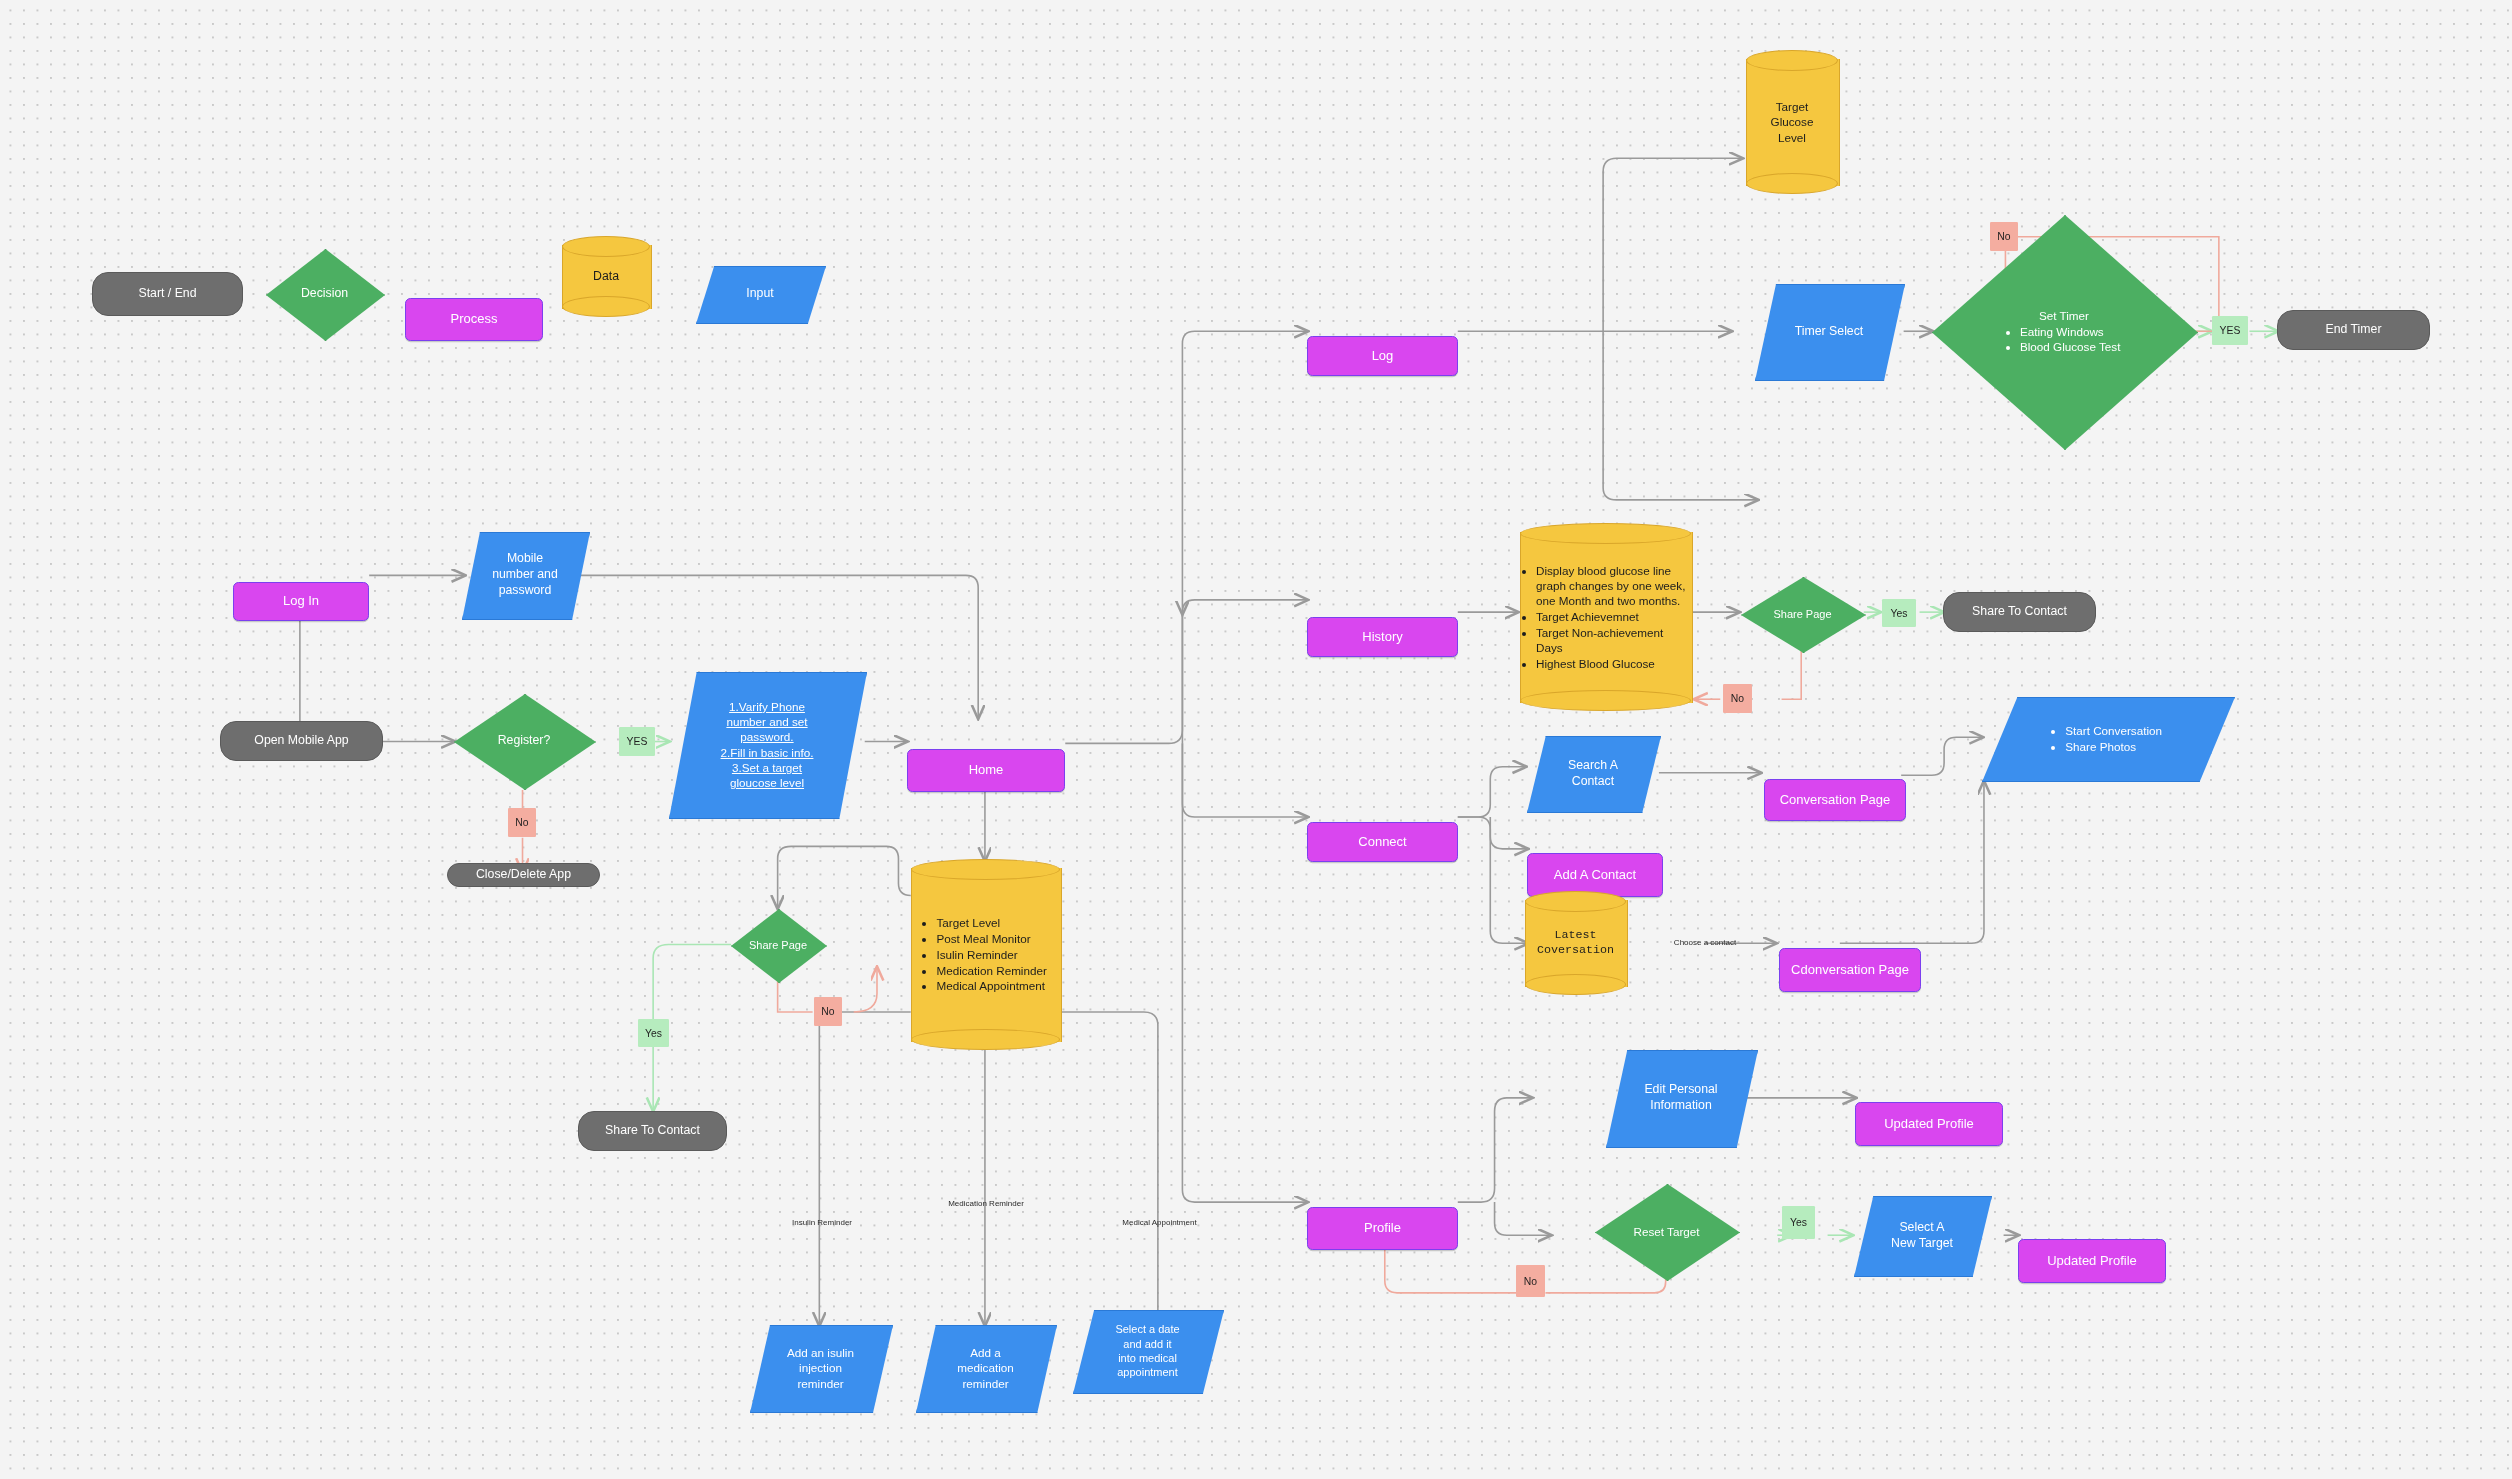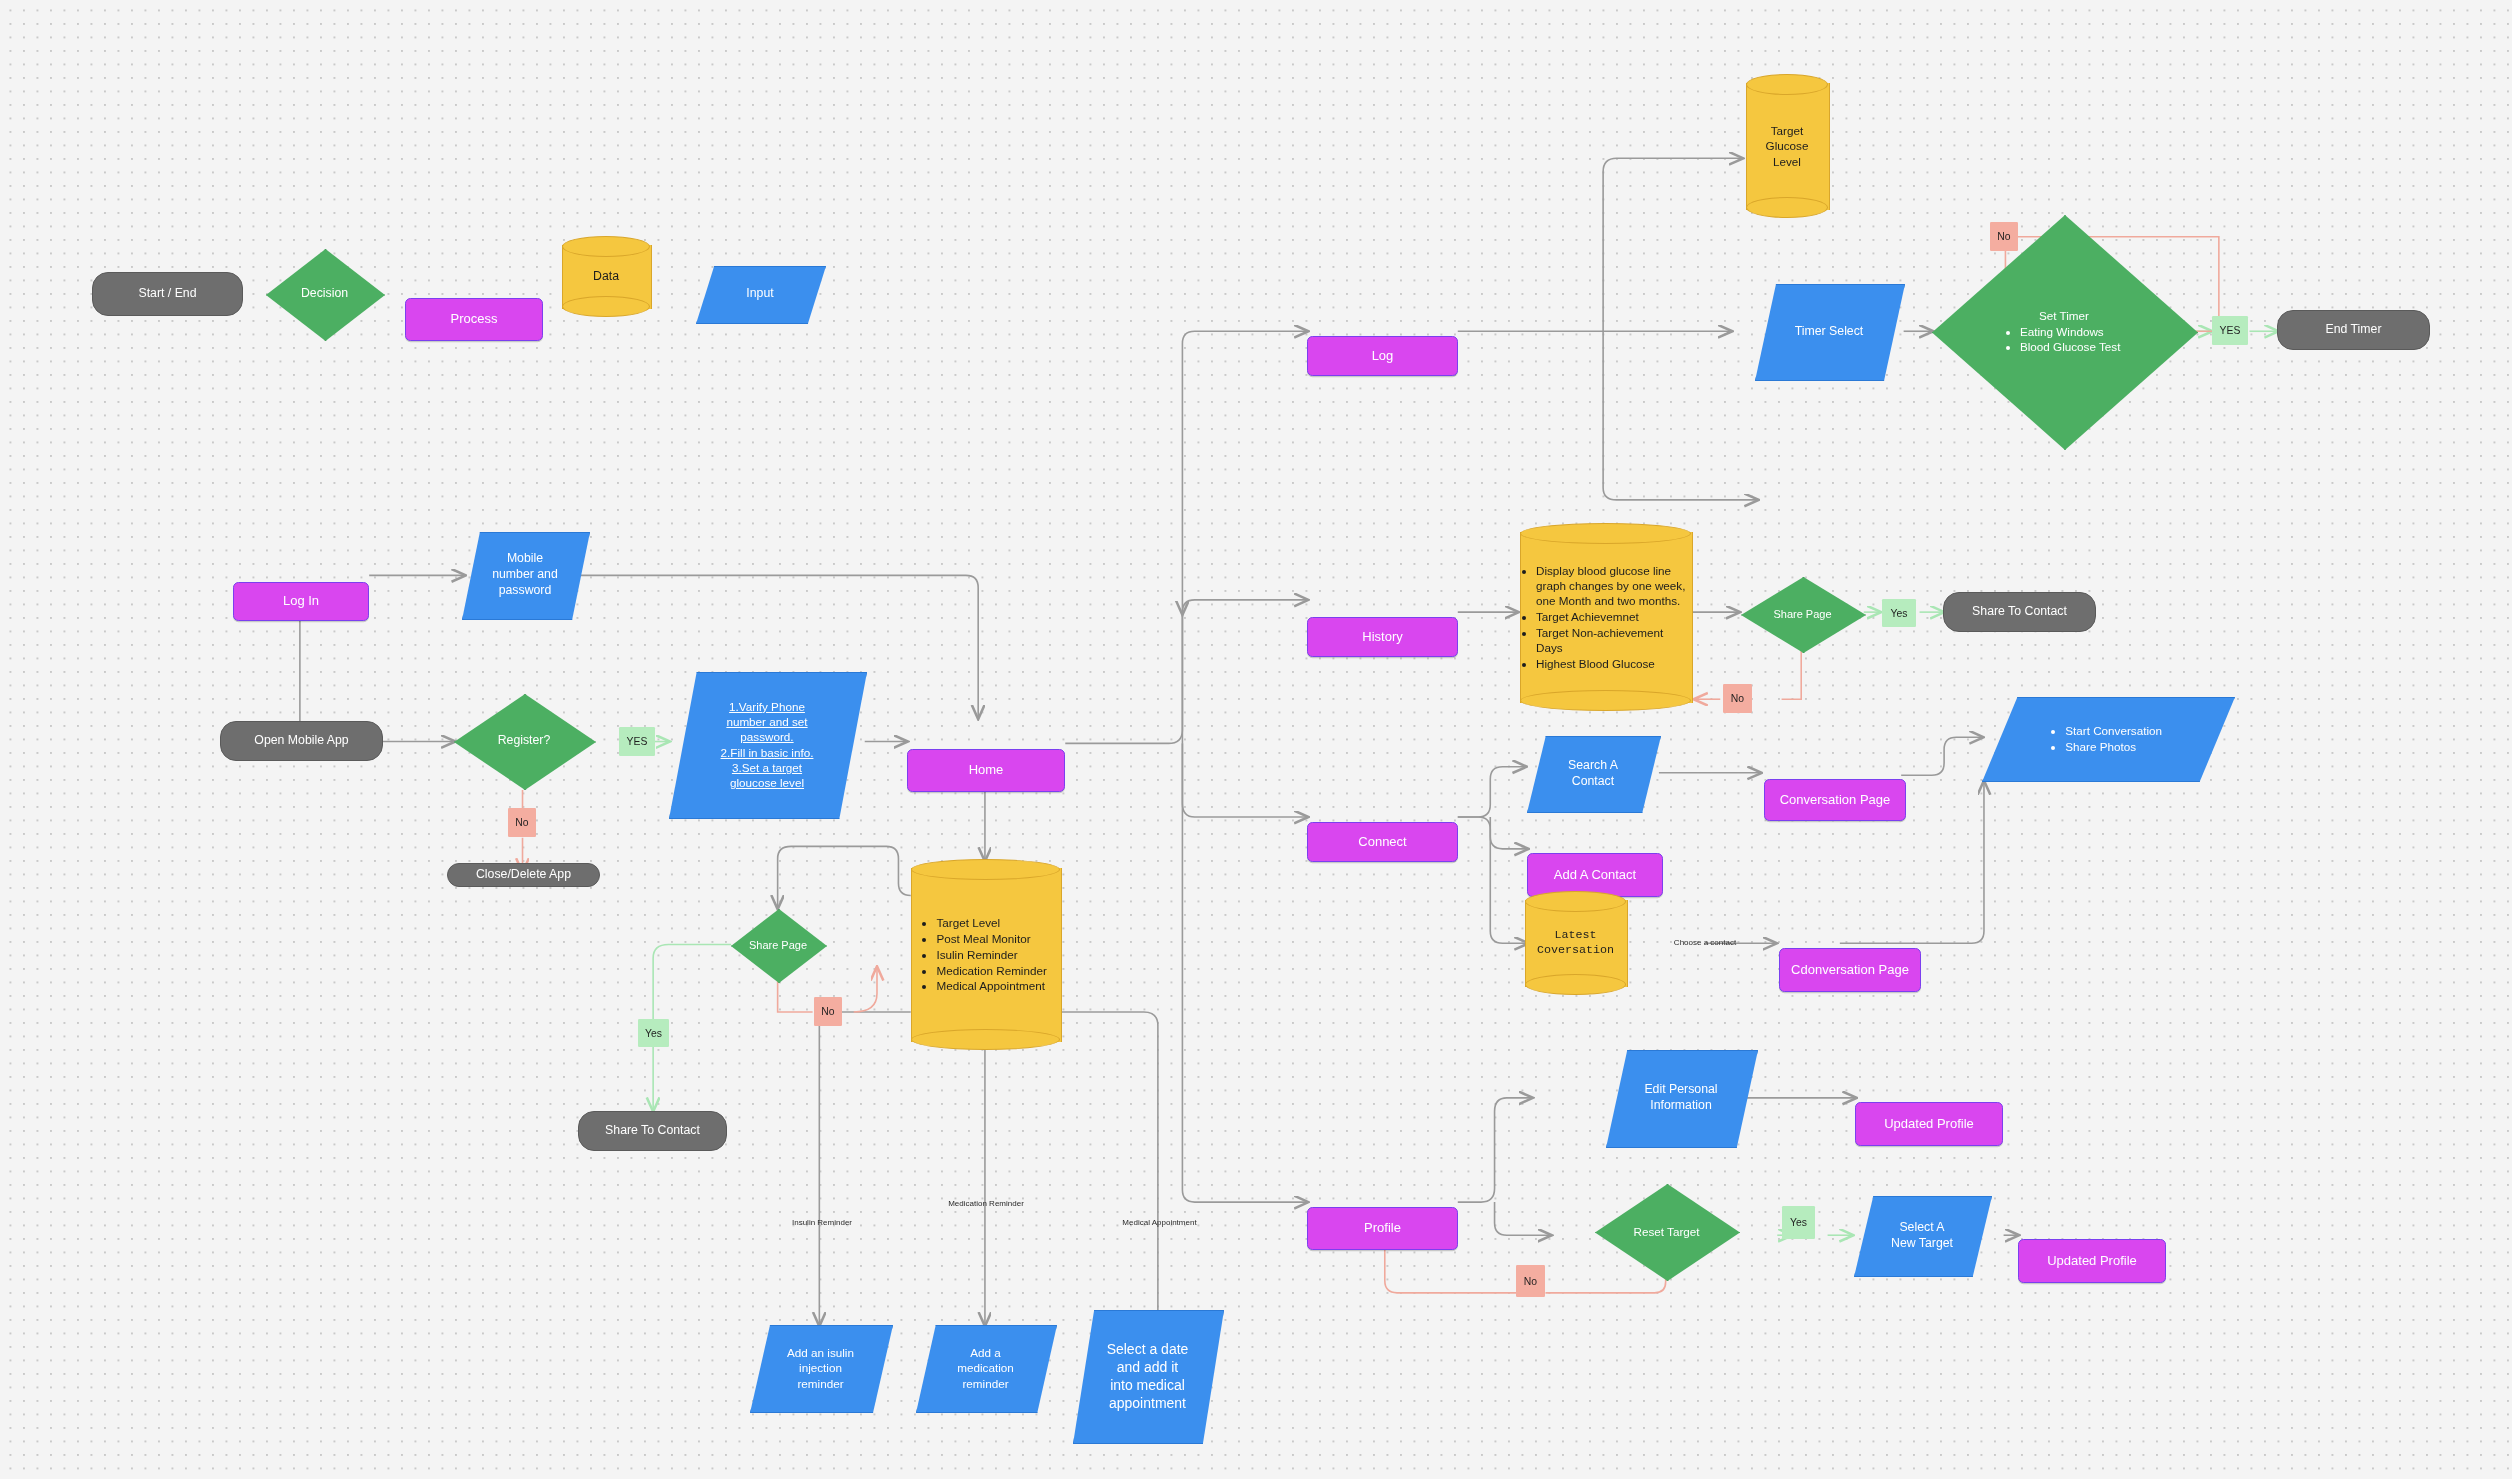--- a/index.html
+++ b/index.html
@@ -329,35 +329,35 @@
 
   <div class="node inp" style="left:916px;top:1325px;width:139px;height:86px;font-size:11.7px;">
     <span class="pshape"></span>
     <span class="txt">
       <span>Add a</span><br>
       <span>medication</span><br>
       <span>reminder</span>
     </span>
   </div>
 
-  <div class="node inp" style="left:1073px;top:1310px;width:149px;height:132px;font-size:14px;">
+  <div class="node inp" style="left:1073px;top:1310px;width:149px;height:82px;font-size:11px;">
     <span class="pshape"></span>
     <span class="txt">
       <span>Select a date</span><br>
       <span>and add it</span><br>
       <span>into medical</span><br>
       <span>appointment</span>
     </span>
   </div>
 
   <div class="node proc" style="left:1307px;top:310px;width:151px;height:40px;">
     <span class="txt">Log</span>
   </div>
 
-  <div class="node data" style="left:1746px;top:74px;width:82px;height:144px;font-size:11.7px;">
+  <div class="node data" style="left:1746px;top:50px;width:92px;height:144px;font-size:11.7px;">
     <span class="cyl-body"></span>
     <span class="cyl-top"></span>
     <span class="cyl-bot"></span>
     <span class="txt">
       <span>Target</span><br>
       <span>Glucose</span><br>
       <span>Level</span>
     </span>
   </div>
 

